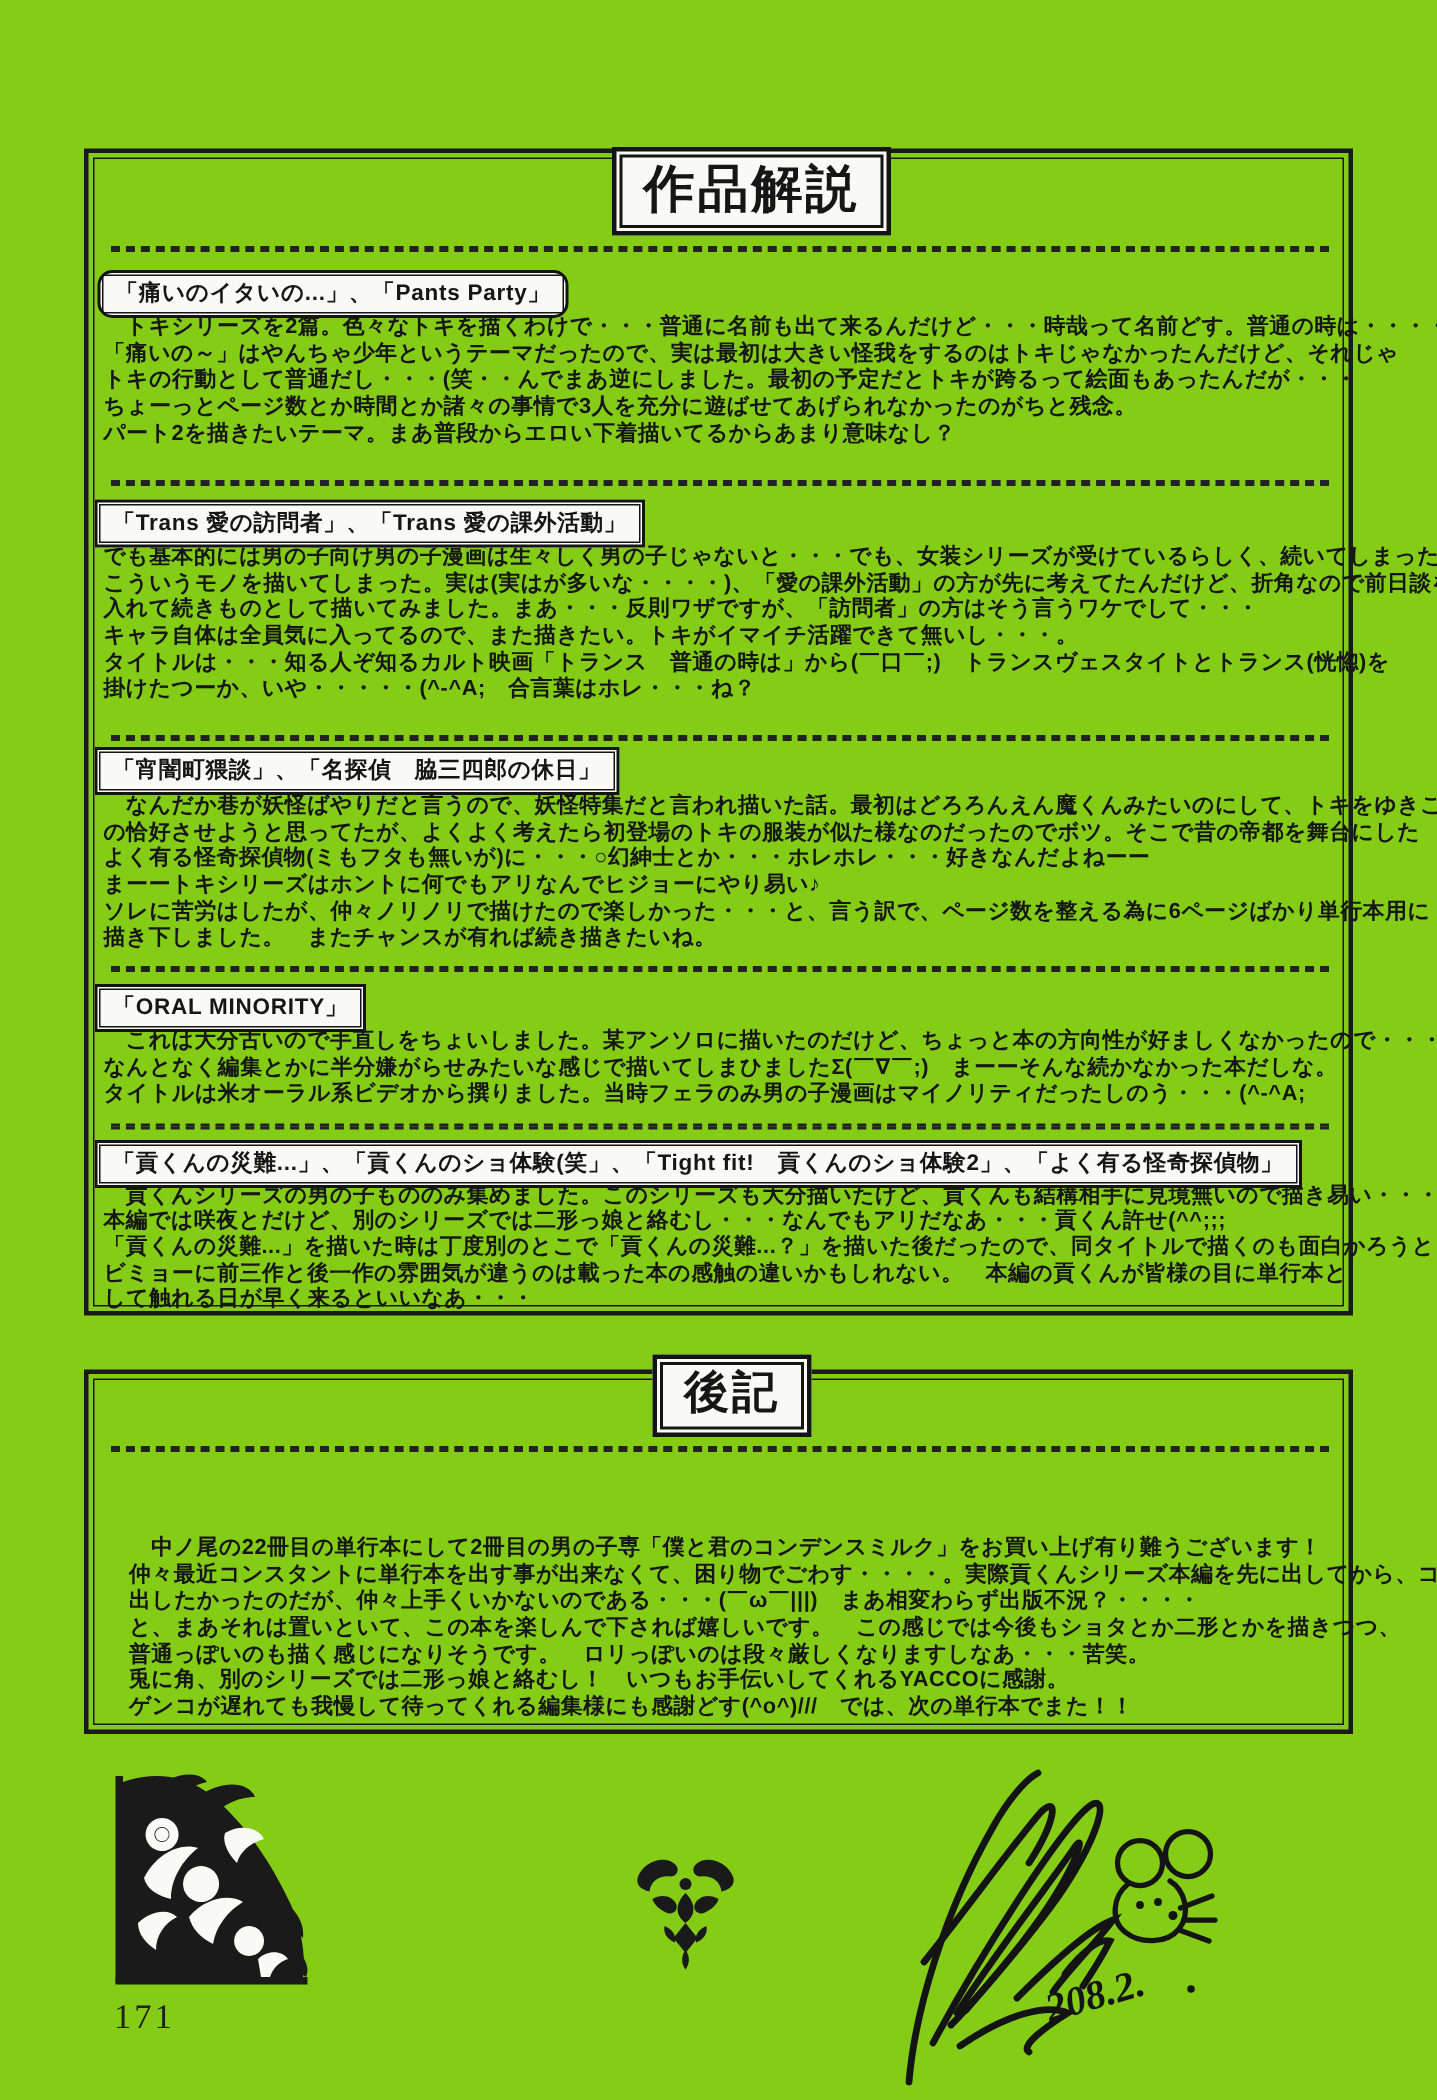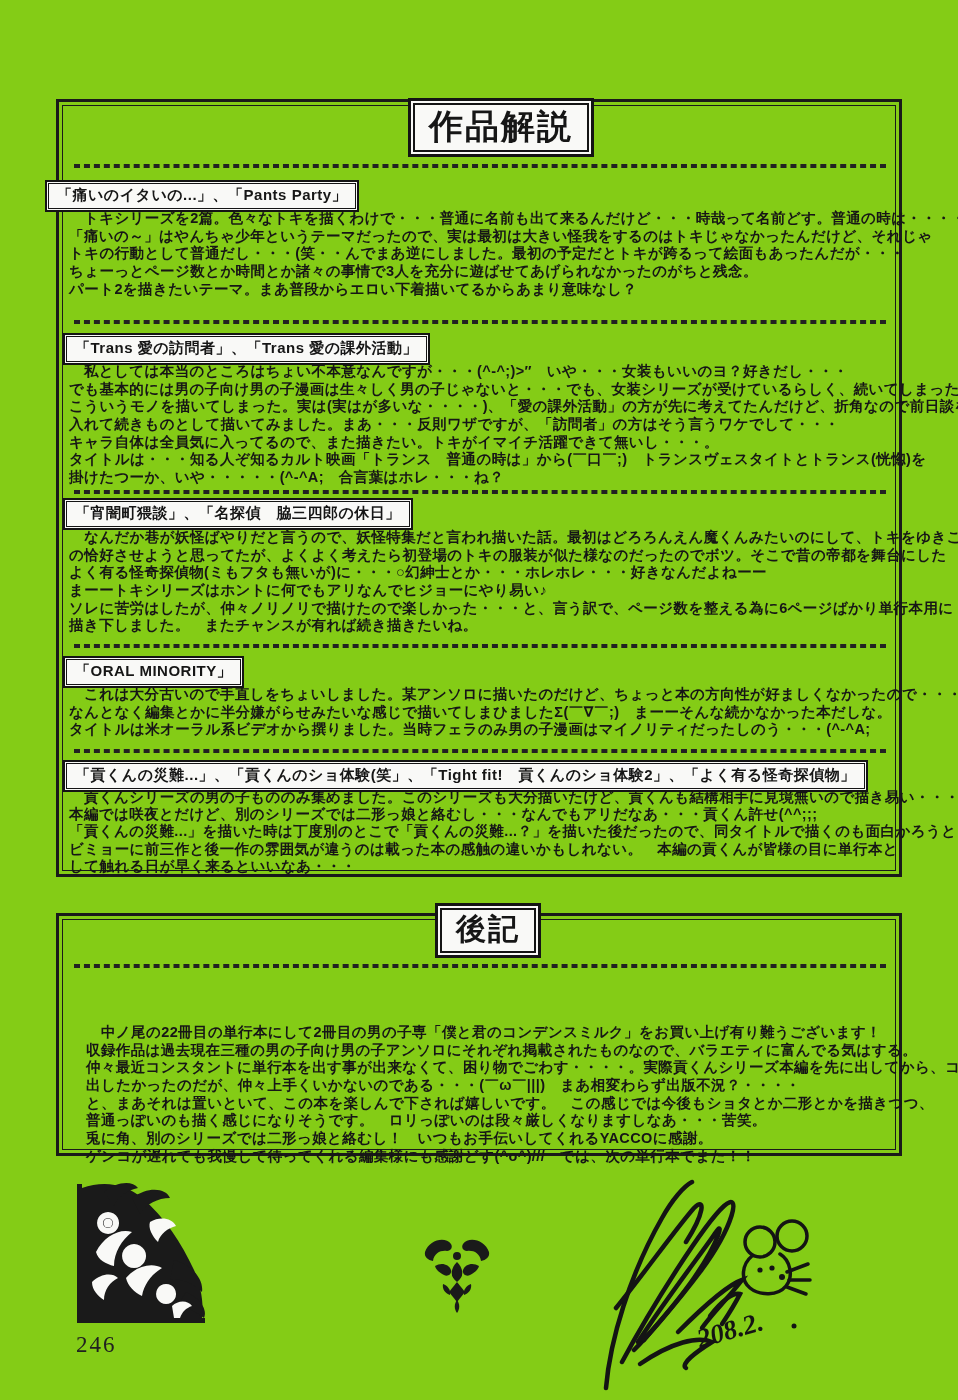--- a/index.html
+++ b/index.html
@@ -102,37 +102,36 @@
 <div class="page">
 
   <section class="panel" style="left:56px;top:99px;width:840px;height:772px;"></section>
 
   <div class="titlebox tb-large" style="left:408px;top:98px;">
     <span class="tb-inner">作品解説</span>
   </div>
 
   <div class="rule" style="top:164px;"></div>
 
-  <div class="hdr" style="left:45px;top:180px;">
+  <div class="hdr" style="left:65px;top:180px;border-radius:10px;">
     <span class="hdr-inner">「痛いのイタいの...」、「Pants Party」</span>
   </div>
   <div class="txt" style="top:210px;">
     <div class="line">　トキシリーズを2篇。色々なトキを描くわけで・・・普通に名前も出て来るんだけど・・・時哉って名前どす。普通の時は・・・・・。</div>
     <div class="line">「痛いの～」はやんちゃ少年というテーマだったので、実は最初は大きい怪我をするのはトキじゃなかったんだけど、それじゃ</div>
     <div class="line">トキの行動として普通だし・・・(笑・・んでまあ逆にしました。最初の予定だとトキが跨るって絵面もあったんだが・・・</div>
     <div class="line">ちょーっとページ数とか時間とか諸々の事情で3人を充分に遊ばせてあげられなかったのがちと残念。</div>
     <div class="line">パート2を描きたいテーマ。まあ普段からエロい下着描いてるからあまり意味なし？</div>
   </div>
   <div class="rule" style="top:320px;"></div>
 
   <div class="hdr" style="left:63px;top:333px;">
     <span class="hdr-inner">「Trans 愛の訪問者」、「Trans 愛の課外活動」</span>
   </div>
   <div class="txt" style="top:363px;">
-    <div class="line">　私としては本当のところはちょい不本意なんですが・・・(^-^;)&gt;″　いや・・・女装もいいのヨ？好きだし・・・</div>
     <div class="line">でも基本的には男の子向け男の子漫画は生々しく男の子じゃないと・・・でも、女装シリーズが受けているらしく、続いてしまったので</div>
     <div class="line">こういうモノを描いてしまった。実は(実はが多いな・・・・)、「愛の課外活動」の方が先に考えてたんだけど、折角なので前日談を</div>
     <div class="line">入れて続きものとして描いてみました。まあ・・・反則ワザですが、「訪問者」の方はそう言うワケでして・・・</div>
     <div class="line">キャラ自体は全員気に入ってるので、また描きたい。トキがイマイチ活躍できて無いし・・・。</div>
     <div class="line">タイトルは・・・知る人ぞ知るカルト映画「トランス　普通の時は」から(￣口￣;)　トランスヴェスタイトとトランス(恍惚)を</div>
     <div class="line">掛けたつーか、いや・・・・・(^-^A;　合言葉はホレ・・・ね？</div>
   </div>
   <div class="rule" style="top:490px;"></div>
 
   <div class="hdr" style="left:63px;top:498px;">
@@ -172,21 +171,20 @@
   <section class="panel" style="left:56px;top:913px;width:840px;height:237px;"></section>
 
   <div class="titlebox tb-small" style="left:435px;top:903px;">
     <span class="tb-inner">後記</span>
   </div>
 
   <div class="rule" style="top:964px;"></div>
 
   <div class="txt" style="top:1024px;margin-left:17px;">
     <div class="line">　中ノ尾の22冊目の単行本にして2冊目の男の子専「僕と君のコンデンスミルク」をお買い上げ有り難うございます！</div>
-    <div class="line">収録作品は過去現在三種の男の子向け男の子アンソロにそれぞれ掲載されたものなので、バラエティに富んでる気はする。</div>
     <div class="line">仲々最近コンスタントに単行本を出す事が出来なくて、困り物でごわす・・・・。実際貢くんシリーズ本編を先に出してから、コレを</div>
     <div class="line">出したかったのだが、仲々上手くいかないのである・・・(￣ω￣|||)　まあ相変わらず出版不況？・・・・</div>
     <div class="line">と、まあそれは置いといて、この本を楽しんで下されば嬉しいです。　この感じでは今後もショタとか二形とかを描きつつ、</div>
     <div class="line">普通っぽいのも描く感じになりそうです。　ロリっぽいのは段々厳しくなりますしなあ・・・苦笑。</div>
     <div class="line">兎に角、別のシリーズでは二形っ娘と絡むし！　いつもお手伝いしてくれるYACCOに感謝。</div>
     <div class="line">ゲンコが遅れても我慢して待ってくれる編集様にも感謝どす(^o^)///　では、次の単行本でまた！！</div>
   </div>
 
   <div class="orn" style="left:74px;top:1182px;">
     <svg width="134" height="144" viewBox="0 0 134 144">
@@ -255,15 +253,15 @@
       <g fill="#141414">
         <circle cx="178" cy="114" r="2.6"></circle>
         <circle cx="190" cy="112" r="2.6"></circle>
         <circle cx="200" cy="121" r="3"></circle>
       </g>
       <text x="118" y="192" transform="rotate(-16 118 192)" font-size="27" font-style="italic" font-weight="bold" font-family="Liberation Serif, DejaVu Serif, serif" fill="#141414">208.2.</text>
       <circle cx="212" cy="170" r="2.5" fill="#141414"></circle>
     </svg>
   </div>
 
-  <div class="pagenum">246</div>
+  <div class="pagenum">171</div>
 
 </div>
 
 </body></html>

